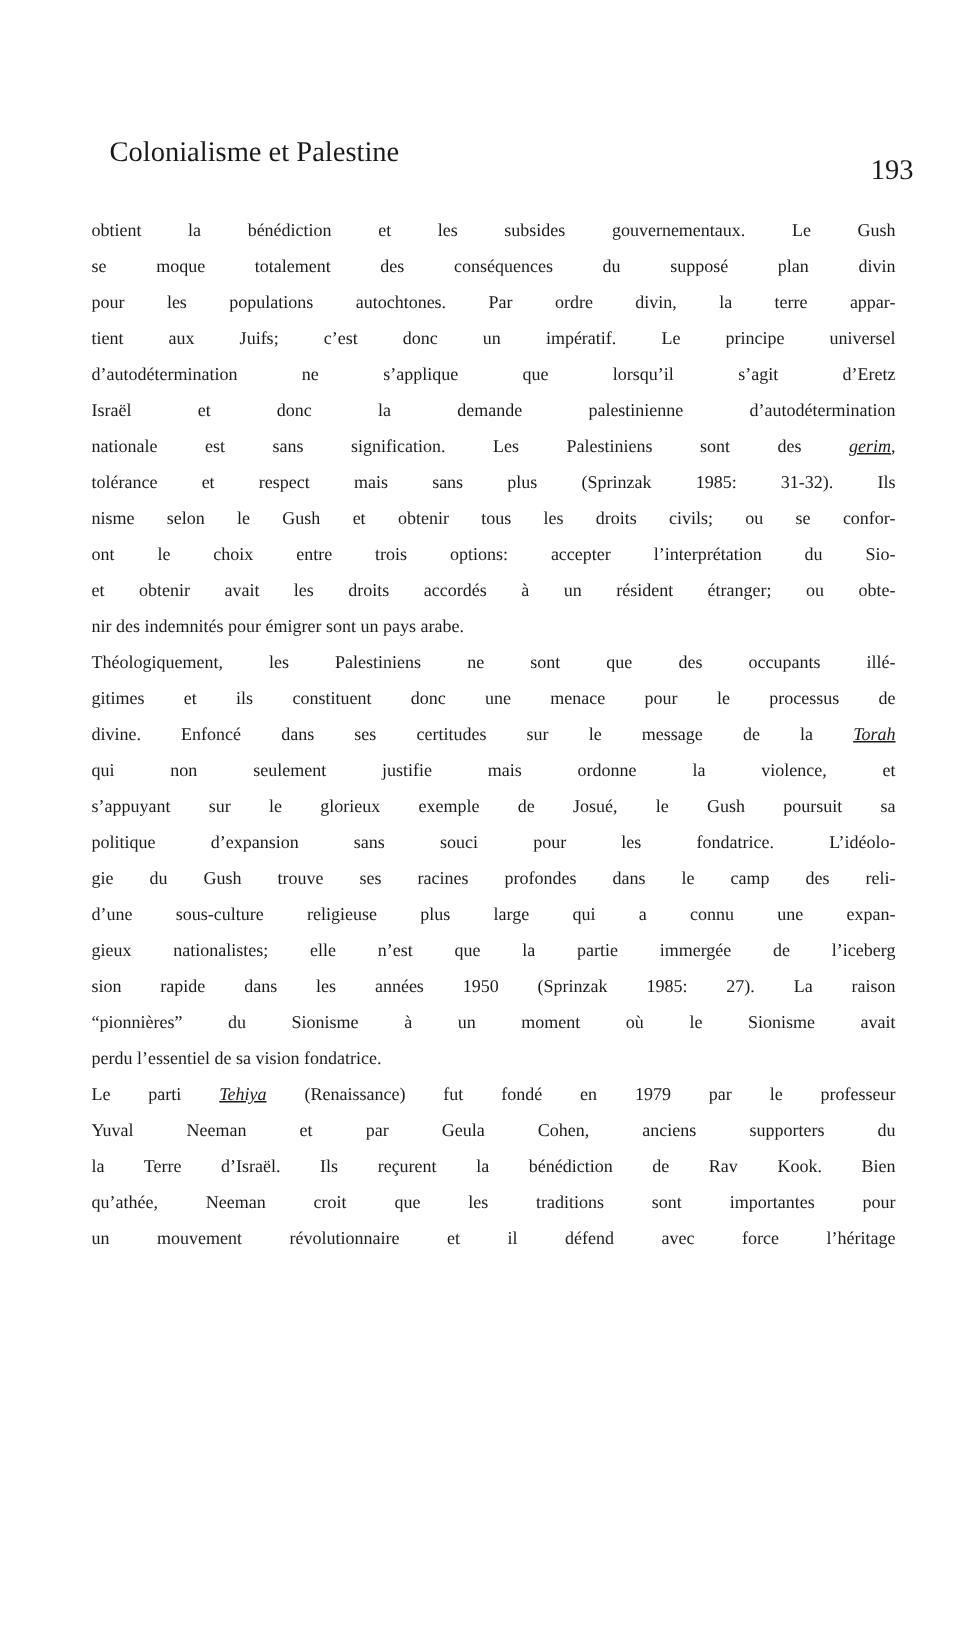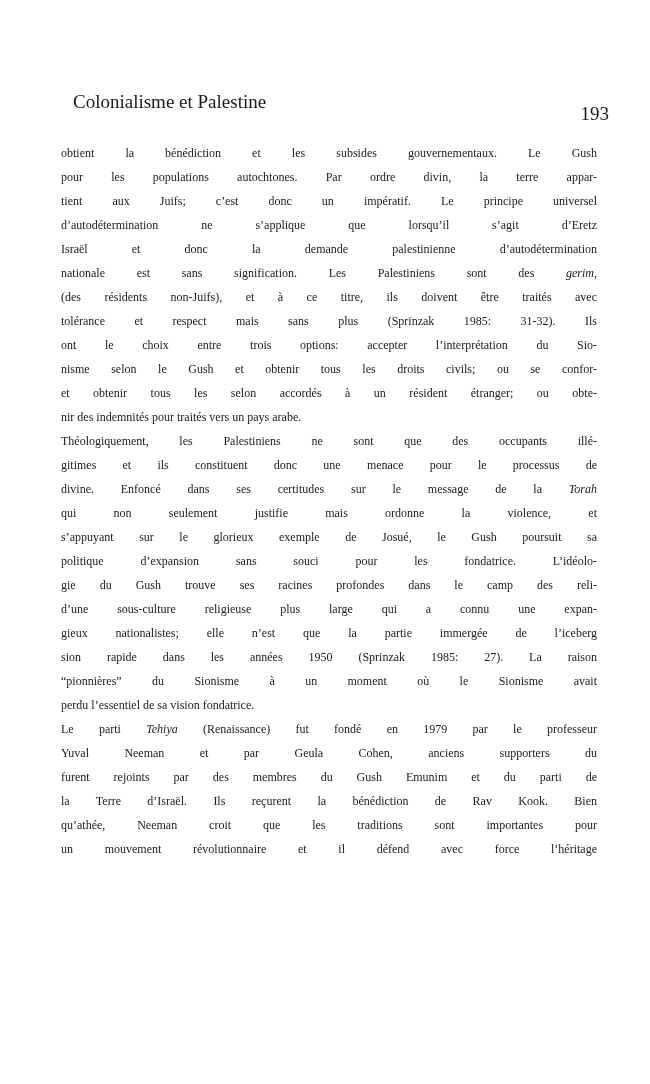--- a/index.html
+++ b/index.html
@@ -55,61 +55,61 @@
       white-space: nowrap;
       text-align: justify;
       text-align-last: justify;
       overflow: visible;
     }
     .line.last {
       text-align-last: left;
     }
     .line i {
       font-style: italic;
+      text-decoration: underline;
     }
   </style>
 </head>
 <body>
 
 <div class="page">
   <div class="running-head">
     <span class="title">Colonialisme et Palestine</span>
     <span class="folio">193</span>
   </div>
   <div class="body-text" id="body-text">
       <div>
         <span class="line"><span>obtient la bénédiction et les subsides gouvernementaux. Le Gush</span></span>
+        <span class="line"><span>se moque totalement des conséquences du supposé plan divin</span></span>
         <span class="line"><span>pour les populations autochtones. Par ordre divin, la terre appar-</span></span>
         <span class="line"><span>tient aux Juifs; c’est donc un impératif. Le principe universel</span></span>
         <span class="line"><span>d’autodétermination ne s’applique que lorsqu’il s’agit d’Eretz</span></span>
         <span class="line"><span>Israël et donc la demande palestinienne d’autodétermination</span></span>
         <span class="line"><span>nationale est sans signification. Les Palestiniens sont des </span><i>gerim</i><span>,</span></span>
-        <span class="line"><span>(des résidents non-Juifs), et à ce titre, ils doivent être traités avec</span></span>
         <span class="line"><span>tolérance et respect mais sans plus (Sprinzak 1985: 31-32). Ils</span></span>
+        <span class="line"><span>nisme selon le Gush et obtenir tous les droits civils; ou se confor-</span></span>
         <span class="line"><span>ont le choix entre trois options: accepter l’interprétation du Sio-</span></span>
-        <span class="line"><span>nisme selon le Gush et obtenir tous les droits civils; ou se confor-</span></span>
-        <span class="line"><span>et obtenir tous les selon accordés à un résident étranger; ou obte-</span></span>
-        <span class="line last"><span>nir des indemnités pour traités vers un pays arabe.</span></span>
+        <span class="line"><span>et obtenir avait les droits accordés à un résident étranger; ou obte-</span></span>
+        <span class="line last"><span>nir des indemnités pour émigrer sont un pays arabe.</span></span>
       </div>
       <div>
         <span class="line"><span>Théologiquement, les Palestiniens ne sont que des occupants illé-</span></span>
         <span class="line"><span>gitimes et ils constituent donc une menace pour le processus de</span></span>
         <span class="line"><span>divine. Enfoncé dans ses certitudes sur le message de la </span><i>Torah</i></span>
         <span class="line"><span>qui non seulement justifie mais ordonne la violence, et</span></span>
         <span class="line"><span>s’appuyant sur le glorieux exemple de Josué, le Gush poursuit sa</span></span>
         <span class="line"><span>politique d’expansion sans souci pour les fondatrice. L’idéolo-</span></span>
         <span class="line"><span>gie du Gush trouve ses racines profondes dans le camp des reli-</span></span>
         <span class="line"><span>d’une sous-culture religieuse plus large qui a connu une expan-</span></span>
         <span class="line"><span>gieux nationalistes; elle n’est que la partie immergée de l’iceberg</span></span>
         <span class="line"><span>sion rapide dans les années 1950 (Sprinzak 1985: 27). La raison</span></span>
         <span class="line"><span>“pionnières” du Sionisme à un moment où le Sionisme avait</span></span>
         <span class="line last"><span>perdu l’essentiel de sa vision fondatrice.</span></span>
       </div>
       <div>
         <span class="line"><span>Le parti </span><i>Tehiya</i><span> (Renaissance) fut fondé en 1979 par le professeur</span></span>
         <span class="line"><span>Yuval Neeman et par Geula Cohen, anciens supporters du</span></span>
-        <span class="line"><span>furent rejoints par des membres du Gush Emunim et du parti de</span></span>
         <span class="line"><span>la Terre d’Israël. Ils reçurent la bénédiction de Rav Kook. Bien</span></span>
         <span class="line"><span>qu’athée, Neeman croit que les traditions sont importantes pour</span></span>
         <span class="line"><span>un mouvement révolutionnaire et il défend avec force l’héritage</span></span>
       </div>
     </div>
 </div>
 
 </body></html>

